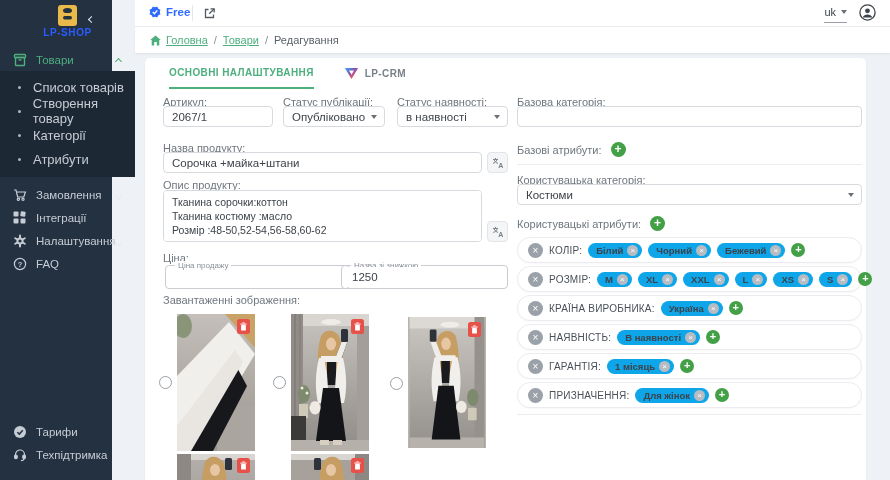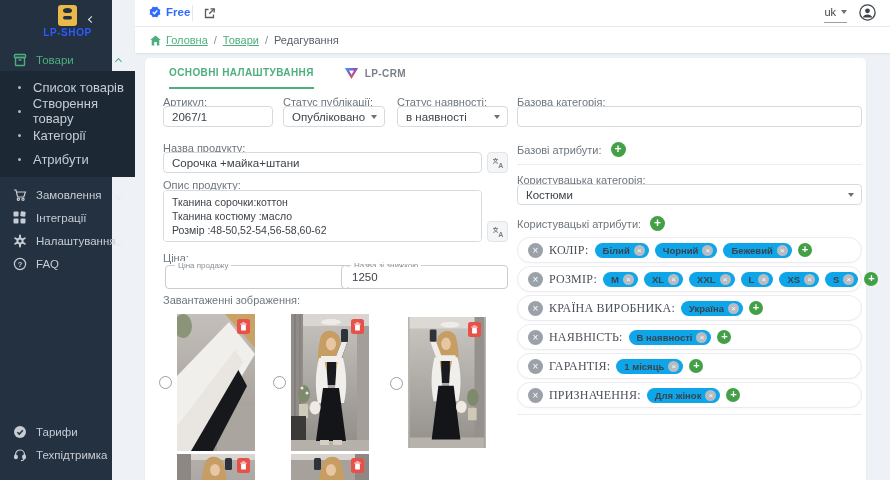--- a/index.html
+++ b/index.html
@@ -83,21 +83,21 @@
   .add-green { width:15px; height:15px; border-radius:50%; background:#43a047; color:#fff; font-size:12px;
                font-weight:bold; line-height:14px; text-align:center; cursor:pointer; flex:0 0 15px; }
   .add-green.sm { width:14px; height:14px; font-size:11px; line-height:13px; flex-basis:14px; }
 
   .attr-list { position:absolute; }
   .attr-row { display:flex; align-items:center; gap:6px; height:26px; margin-bottom:3px; background:#fff;
               border:1px solid #ececf0; border-radius:14px; padding:0 10px 0 10px;
               box-shadow:0 1px 2px rgba(0,0,0,.03); }
   .row-remove { width:15px; height:15px; border-radius:50%; background:#9aa1a9; color:#fff; font-size:10px;
                 line-height:15px; text-align:center; cursor:pointer; flex:0 0 15px; }
-  .attr-name { font-size:12px; color:#4a5058; letter-spacing:.2px; white-space:nowrap;font-family:Liberation Serif, serif; }
+  .attr-name { font-size:10px; color:#4a5058; letter-spacing:.2px; white-space:nowrap; }
   .chip { display:inline-flex; align-items:center; gap:4px; background:#0ea5e9; border-radius:10px;
           padding:2px 4px 2px 8px; }
   .chip-text { font-size:9.5px; font-weight:bold; color:#3d434a; white-space:nowrap; }
   .chip-remove { width:11px; height:11px; border-radius:50%; background:#b7bcc3; color:#fff; font-size:8px;
                  line-height:11px; text-align:center; cursor:pointer; }
 
   .price-box { position:absolute; height:24px; border:1px solid #c9cdd2; border-radius:4px; }
   .price-box .pflabel { position:absolute; top:-5px; left:9px; background:#fff; padding:0 3px;
                         font-size:8px; color:#8a9097; white-space:nowrap; }
   .price-box input { position:absolute; left:1px; top:1px; width:calc(100% - 2px); height:20px; border:none;

